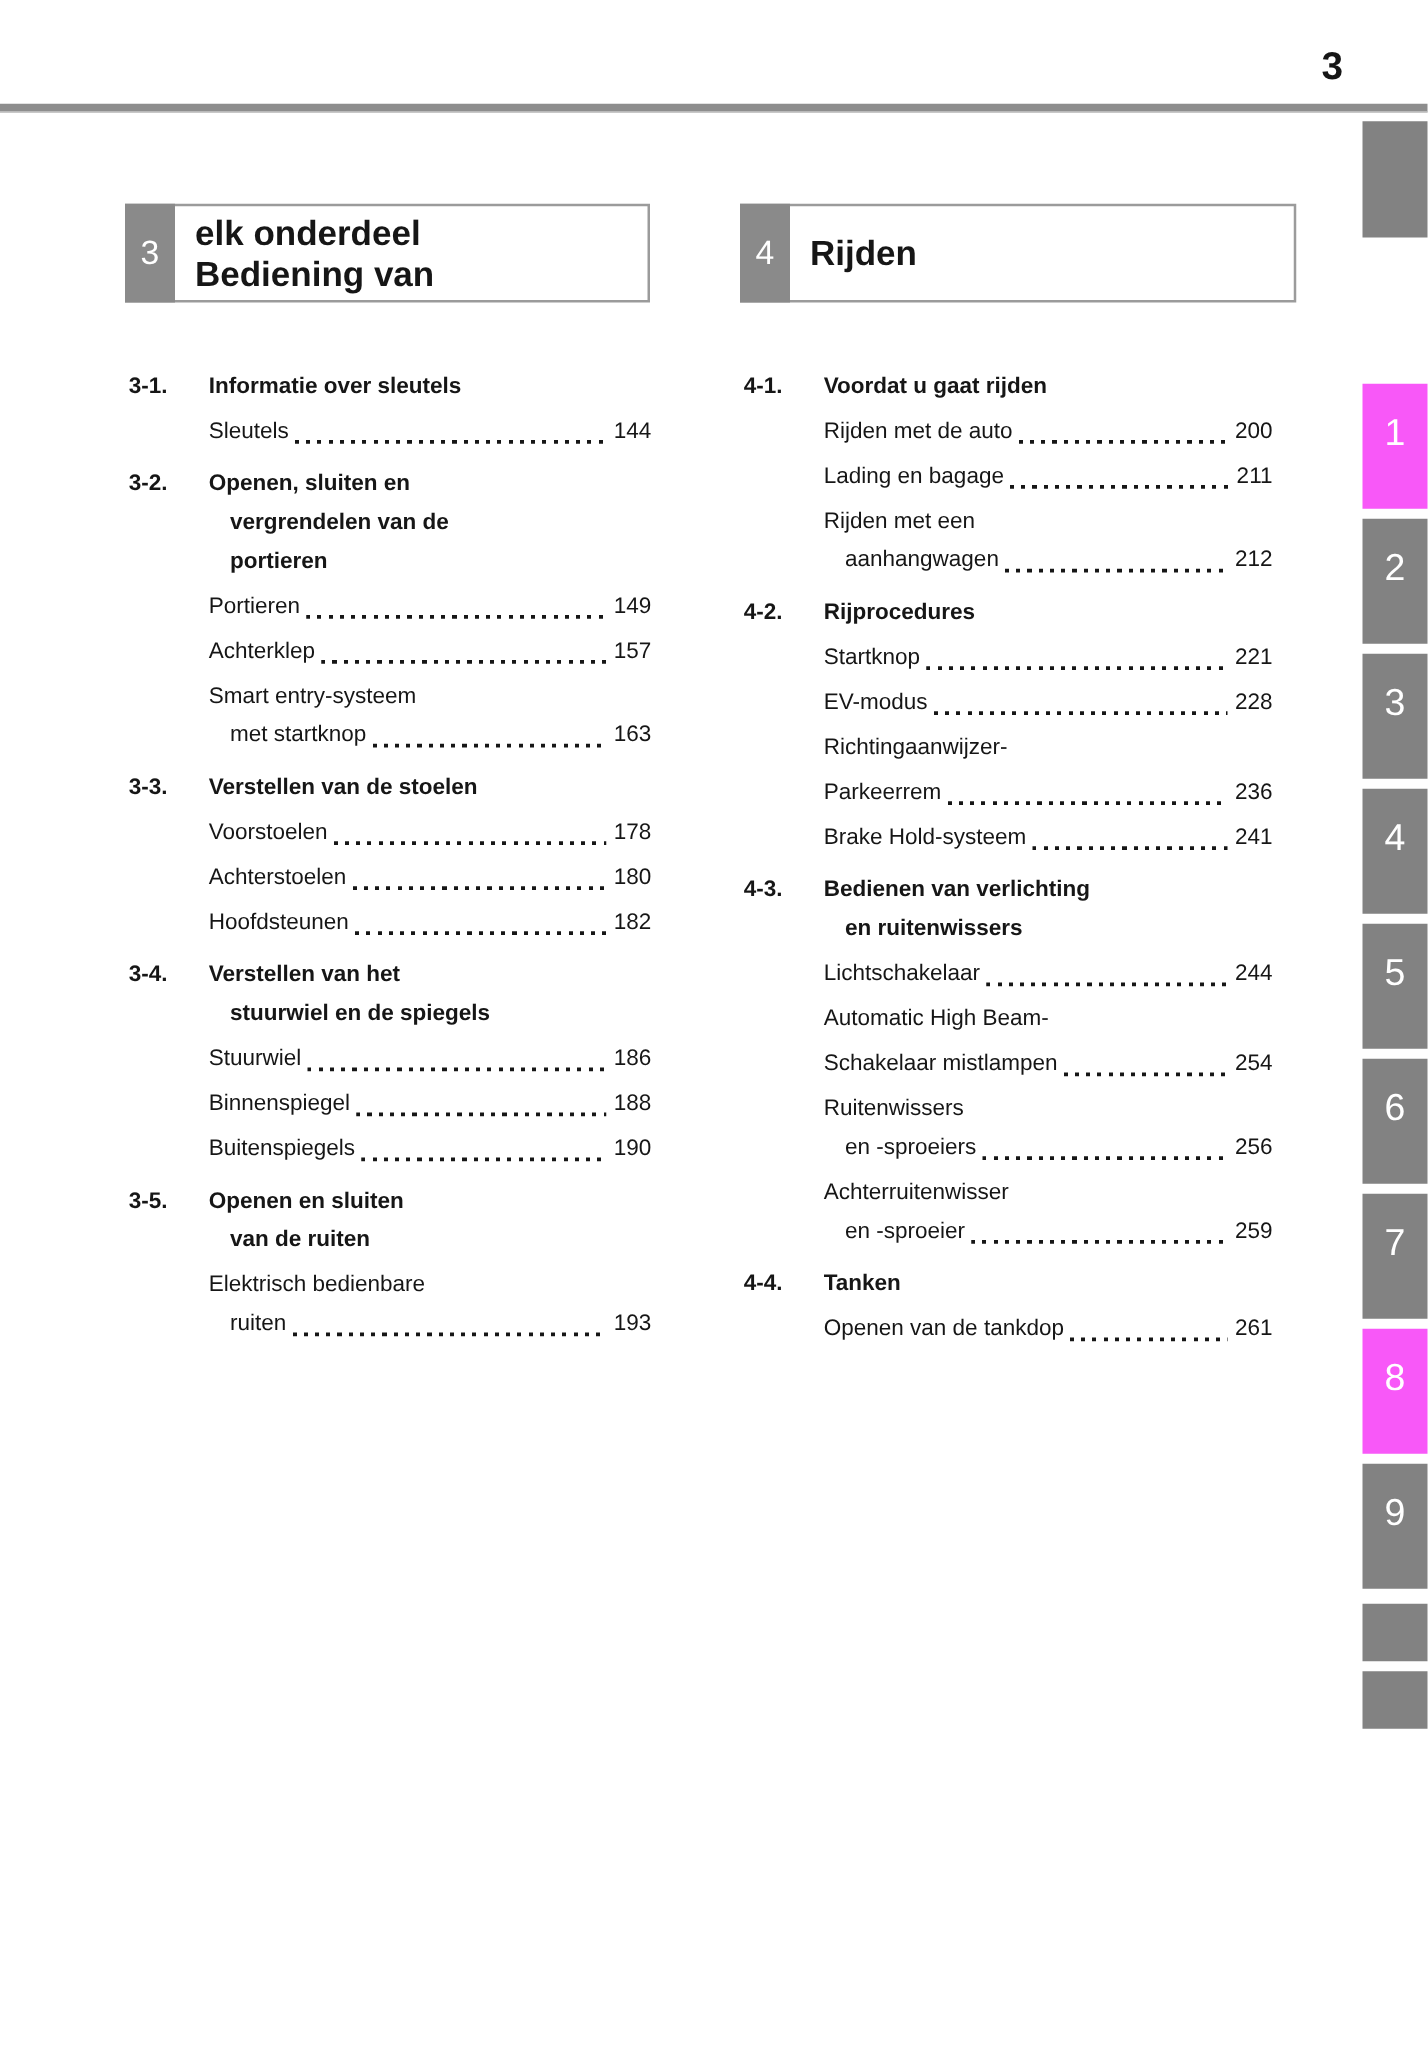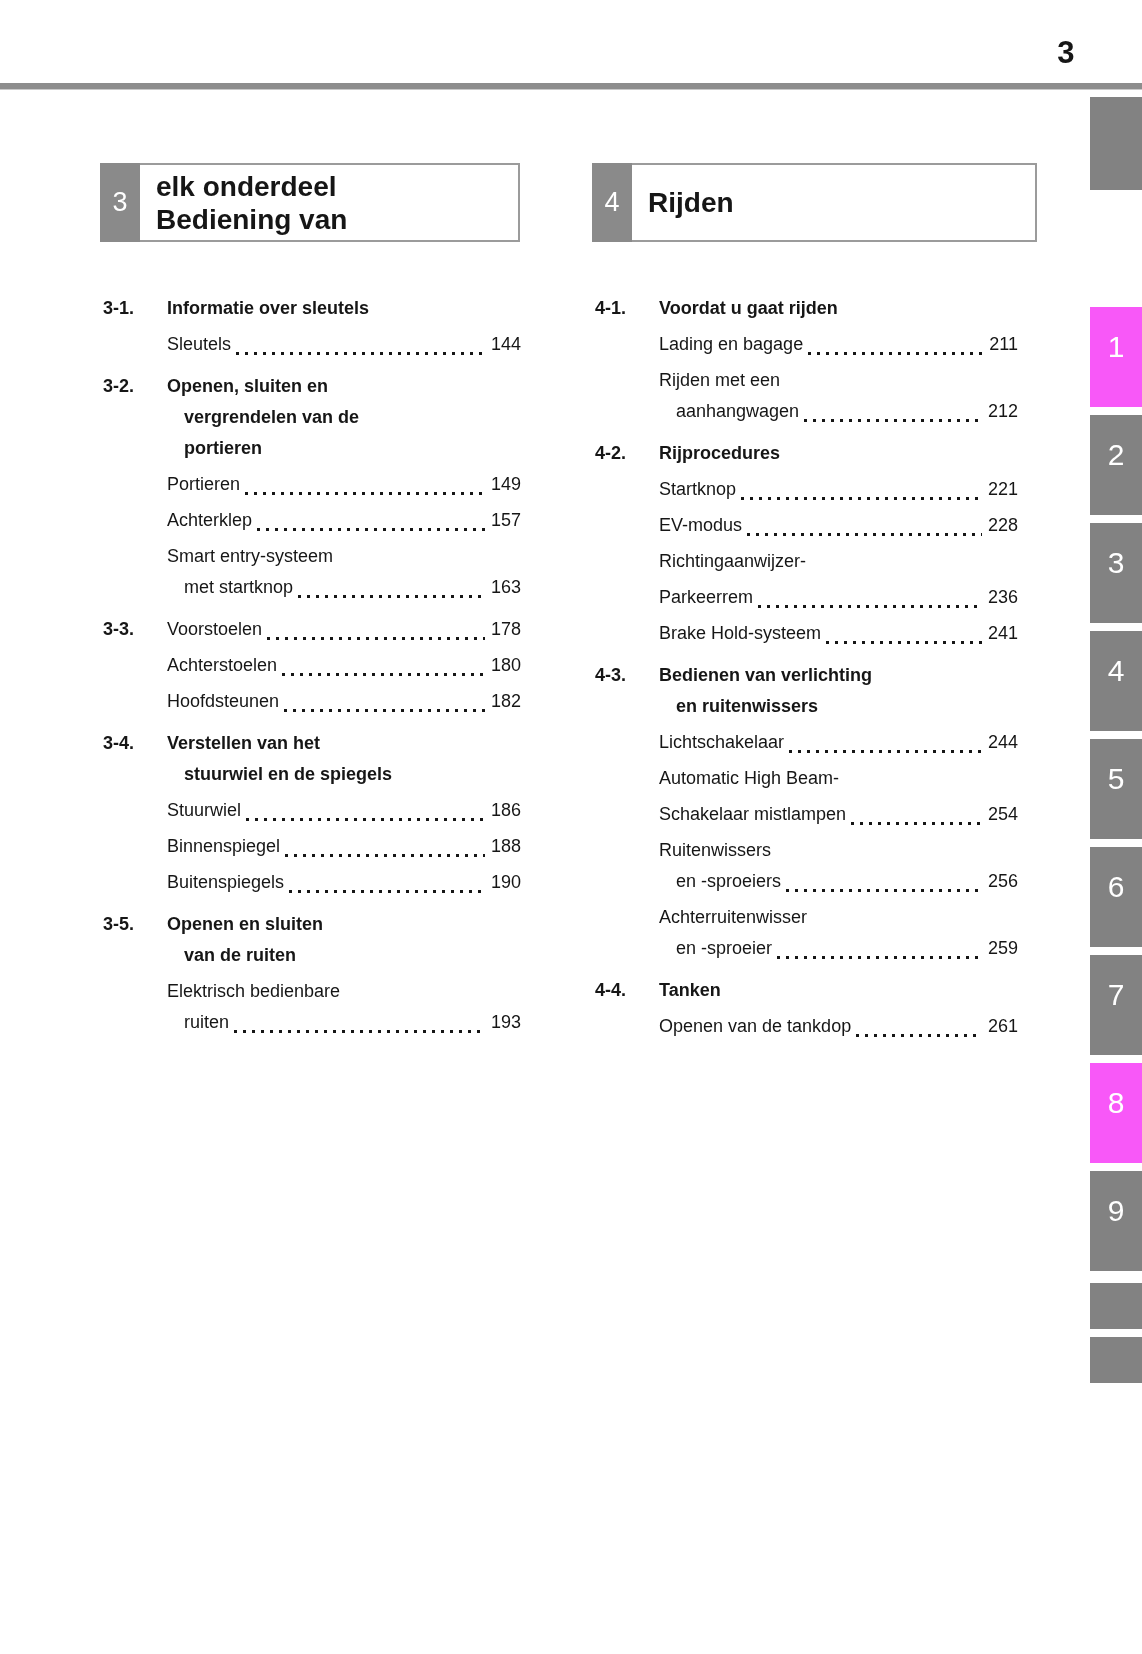--- a/index.html
+++ b/index.html
@@ -131,20 +131,21 @@
         <div class="e-line">Smart entry-systeem</div>
         <div class="e-line e-last cont">
           <span class="lbl">met startknop</span>
           <span class="leader"></span>
           <span class="pg">163</span>
         </div>
       </div>
     </div>
     <div class="sec">
       <span class="sec-num">3-3.</span>
+      <div class="t-line">Verstellen van de stoelen</div>
       <div class="entry">
         <div class="e-line e-last">
           <span class="lbl">Voorstoelen</span>
           <span class="leader"></span>
           <span class="pg">178</span>
         </div>
       </div>
       <div class="entry">
         <div class="e-line e-last">
           <span class="lbl">Achterstoelen</span>
@@ -197,20 +198,27 @@
           <span class="leader"></span>
           <span class="pg">193</span>
         </div>
       </div>
     </div>
   </div>
 <div class="toc-col right">
     <div class="sec">
       <span class="sec-num">4-1.</span>
       <div class="t-line">Voordat u gaat rijden</div>
+      <div class="entry">
+        <div class="e-line e-last">
+          <span class="lbl">Rijden met de auto</span>
+          <span class="leader"></span>
+          <span class="pg">200</span>
+        </div>
+      </div>
       <div class="entry">
         <div class="e-line e-last">
           <span class="lbl">Lading en bagage</span>
           <span class="leader"></span>
           <span class="pg">211</span>
         </div>
       </div>
       <div class="entry">
         <div class="e-line">Rijden met een</div>
         <div class="e-line e-last cont">

